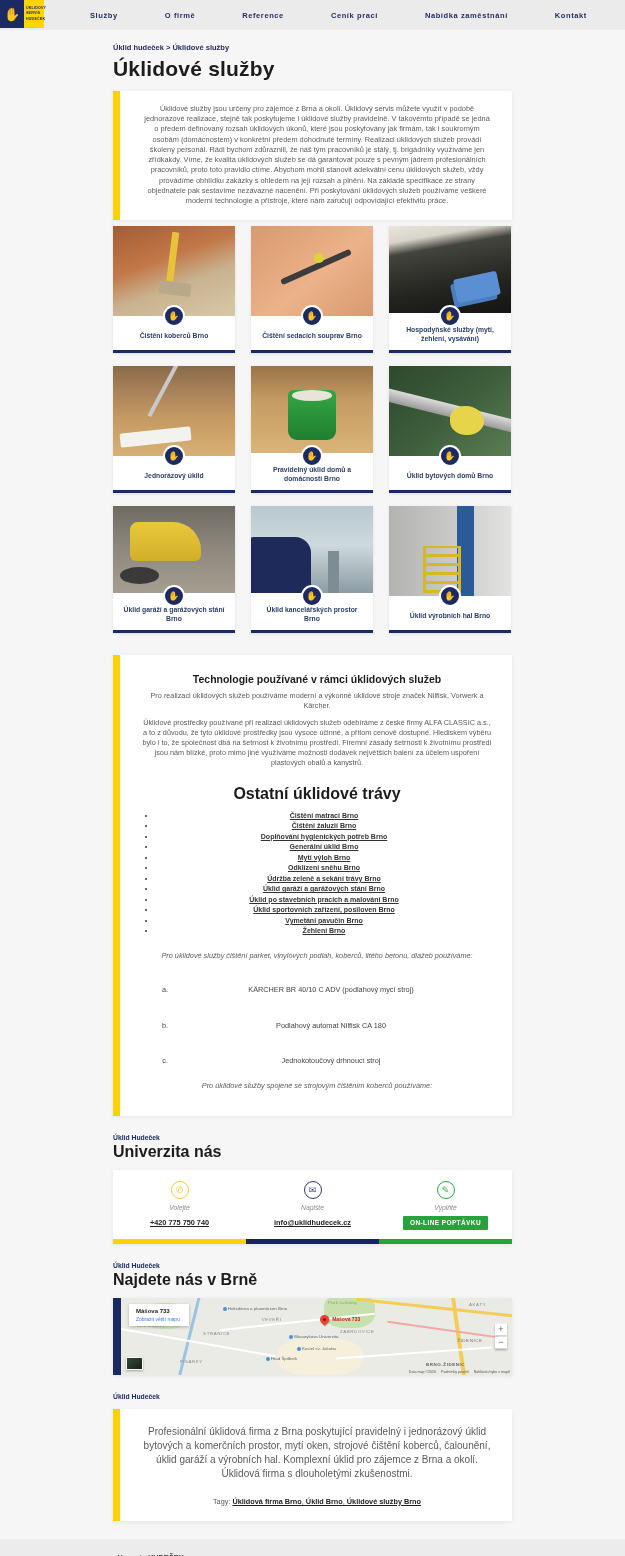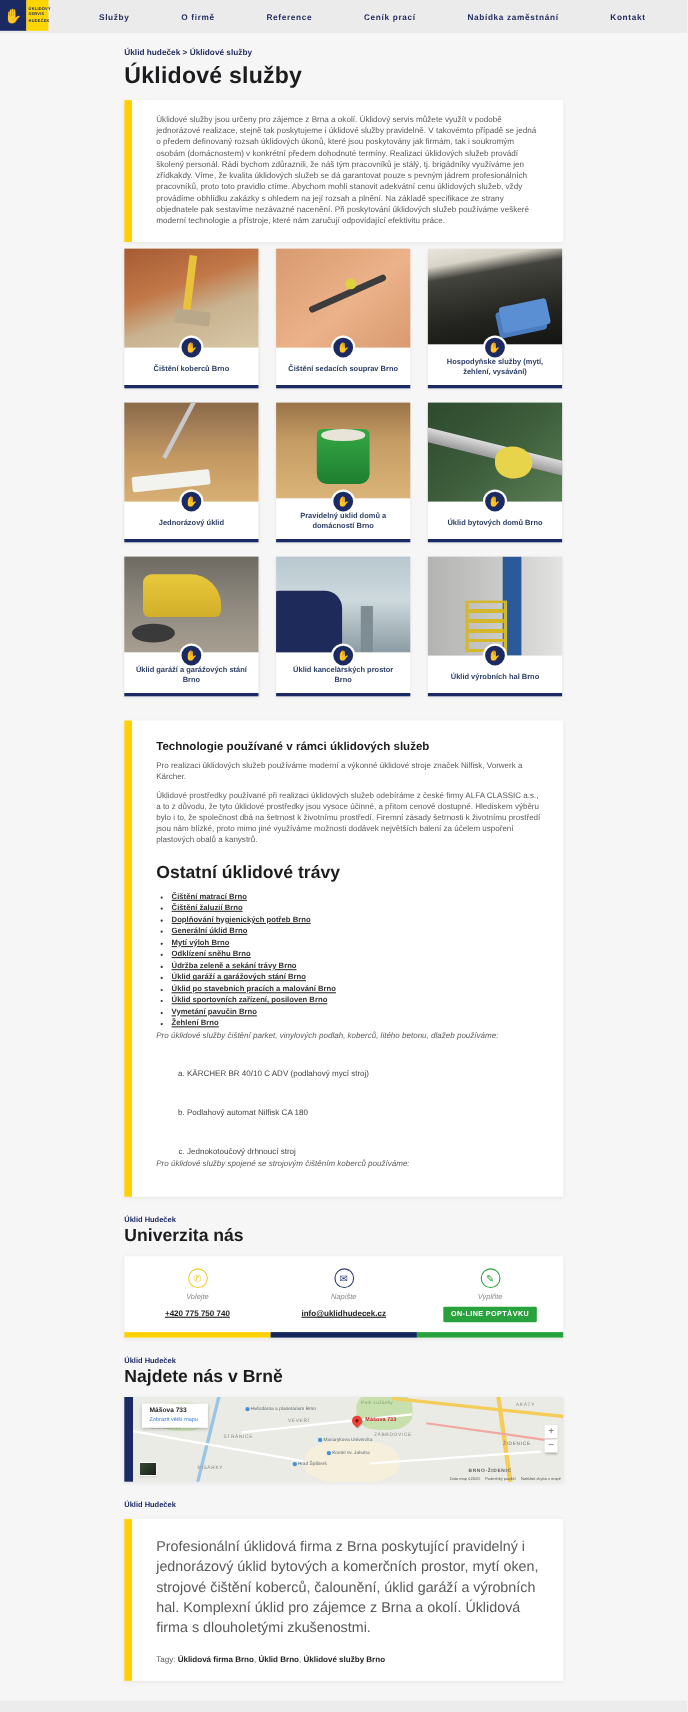--- a/index.html
+++ b/index.html
@@ -13,21 +13,21 @@
   .logo-txt { width:20px; height:28px; background:#ffd500; color:#1b2a63; font-size:3.6px; font-weight:bold; display:flex; flex-direction:column; justify-content:center; padding-left:2px; line-height:1.45; letter-spacing:.2px; }
   .nav { flex:1; display:flex; justify-content:space-between; padding:0 38px 0 90px; }
   .nav a { font-size:7.5px; font-weight:bold; letter-spacing:.6px; color:#232d5e; text-decoration:none; cursor:pointer; }
 
   
   .content { padding:0 113px; }
   .breadcrumb { margin-top:13px; font-size:7.5px; font-weight:bold; color:#232d5e; }
   .breadcrumb a { color:#232d5e; text-decoration:none; cursor:pointer; }
   h1.page-title { margin-top:5px; font-size:21px; color:#1c1c1e; letter-spacing:.2px; }
 
-  .box { background:#fff; border-left:7px solid #ffd102; box-shadow:0 1px 4px rgba(0,0,0,.07); padding:13px 20px 14px 22px; }
+  .box { background:#fff; border-left:7px solid #ffd102; box-shadow:0 1px 4px rgba(0,0,0,.07); padding:13px 20px 14px 22px;text-align:center; }
   .intro-box { margin-top:10px; }
   .intro-box p { font-size:7.4px; line-height:1.38; color:#5a5a5a; }
 
   
   .grid { margin-top:6px; display:grid; grid-template-columns:repeat(3,122px); column-gap:16px; row-gap:13px; }
   .card { position:relative; background:#fff; border-bottom:3px solid #1b2a63; box-shadow:0 1px 3px rgba(0,0,0,.1); display:flex; flex-direction:column; height:127px; text-decoration:none; cursor:pointer; }
   .ci { height:90px; position:relative; overflow:hidden; }
   .ci::before, .ci::after { content:""; position:absolute; }
   .badge { position:absolute; top:79px; left:50%; margin-left:-11px; width:22px; height:22px; border-radius:50%; background:#1b2a63; border:2px solid #fff; color:#fff; display:flex; align-items:center; justify-content:center; font-size:9px; z-index:2; }
   .clabel { flex:1; display:flex; align-items:center; justify-content:center; text-align:center; font-size:6.8px; font-weight:bold; color:#2c3e66; padding:12px 8px 6px; line-height:1.45; }
@@ -60,21 +60,21 @@
   .si-8::after { left:28%; bottom:4%; width:26%; height:52%; border-left:3px solid #d4b82a; border-right:3px solid #d4b82a; background:repeating-linear-gradient(0deg,#d4b82a 0 3px,transparent 3px 9px); }
 
   
   .tech-box { margin-top:22px; padding-bottom:26px; }
   .tech-box h3 { font-size:10.5px; color:#1c1c1e; margin-top:5px; }
   .tech-box p.small { font-size:7.3px; line-height:1.4; color:#5a5a5a; margin-top:6px; }
   .tech-box h2 { font-size:16px; color:#1c1c1e; margin-top:16px; }
   ul.link-list { margin:8px 0 0 14px; }
   ul.link-list li { font-size:7px; line-height:1.5; color:#333; }
   ul.link-list a { color:#333; font-weight:bold; text-decoration:underline; cursor:pointer; }
-  p.em { font-size:7.3px; font-style:italic; color:#5a5a5a; }
+  p.em { font-size:7.3px; font-style:italic; color:#5a5a5a; margin-top:14px; }
   ol.bold-ol { margin:6px 0 0 16px; list-style:decimal; }
   ol.bold-ol li { font-size:7.3px; font-weight:bold; color:#222; line-height:1.5; }
   ol.alpha { margin:5px 0 0 28px; list-style:lower-alpha; }
   ol.alpha li { font-size:7.3px; color:#444; line-height:1.5;margin-top:25px; }
   ul.bold-ul { margin:6px 0 0 16px; }
   ul.bold-ul li { font-size:7.3px; font-weight:bold; color:#222; line-height:1.55; }
 
   
   .sec-label { margin-top:18px; font-size:6.8px; font-weight:bold; color:#1b2a63; }
   .sec-title { font-size:16px; color:#1c1c1e; margin-top:2px; }
@@ -110,23 +110,23 @@
   .map-info a { display:block; margin-top:2px; font-size:5px; color:#3b7ad9; text-decoration:none; cursor:pointer; }
   .map-zoom { position:absolute; right:5px; top:50%; transform:translateY(-50%); z-index:3; }
   .map-zoom div { width:12px; height:12px; background:#fff; box-shadow:0 1px 2px rgba(0,0,0,.3); color:#666; font-size:9px; line-height:11px; text-align:center; cursor:pointer; }
   .map-zoom div + div { margin-top:1px; }
   .map-thumb { position:absolute; left:5px; bottom:5px; width:17px; height:13px; background:linear-gradient(140deg,#3a4a34,#16211a); border:1px solid #fff; box-shadow:0 1px 2px rgba(0,0,0,.3); z-index:3; cursor:pointer; }
   .map-attr { position:absolute; right:2px; bottom:1px; font-size:3.6px; color:#555; z-index:3; }
   .map-attr span { margin-left:4px; }
 
   
   .prof-box { margin-top:9px; padding:16px 20px 15px 22px; }
-  .prof-box p.txt { font-size:13px; line-height:1.42; color:#5a5a5a; }
+  .prof-box p.txt { font-size:10px; line-height:1.42; color:#5a5a5a; }
   .tags { margin-top:15px; font-size:7.3px; color:#555; }
-  .tags a { color:#222; font-weight:bold; cursor:pointer; }
+  .tags a { color:#222; font-weight:bold; text-decoration:underline; cursor:pointer; }
   .tags a:not(.last)::after { content:", "; font-weight:normal; text-decoration:none; color:#555; }
 
   
   .footer { margin-top:18px; background:#ececed; padding:14px 113px 18px; display:flex; }
   .fcol-left { width:46%; }
   .fcol-mid { width:29%; text-align:center; }
   .fcol-right { width:25%; text-align:right; }
   .fname { font-size:7.3px; font-weight:bold; color:#333; }
   .fline { font-size:7.2px; color:#6a6a6a; line-height:1.45; }
   .fcol-mid a { display:block; font-size:7.3px; font-weight:bold; color:#333; text-decoration:underline; line-height:1.9; cursor:pointer; }

